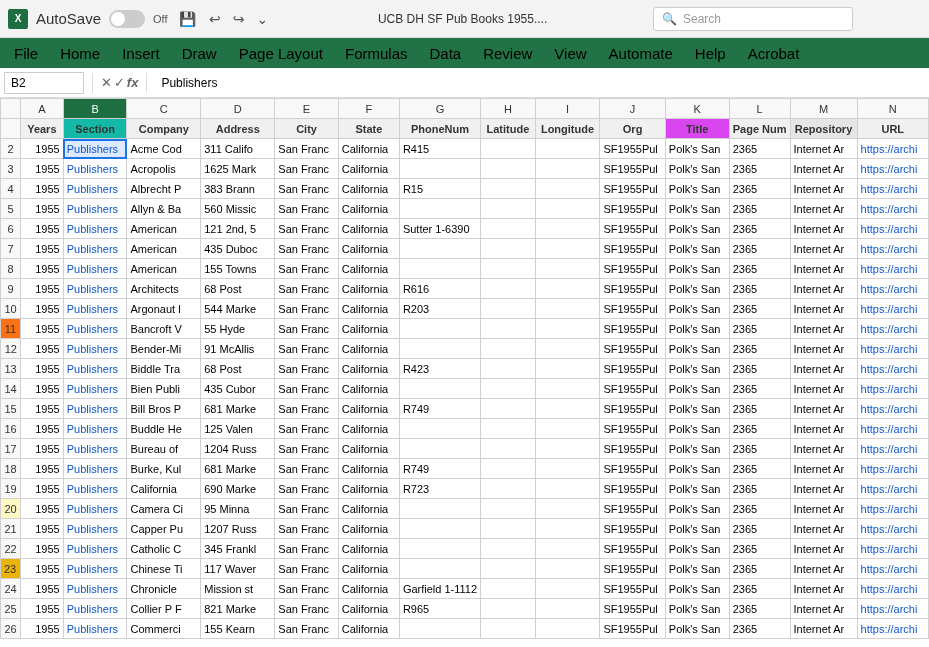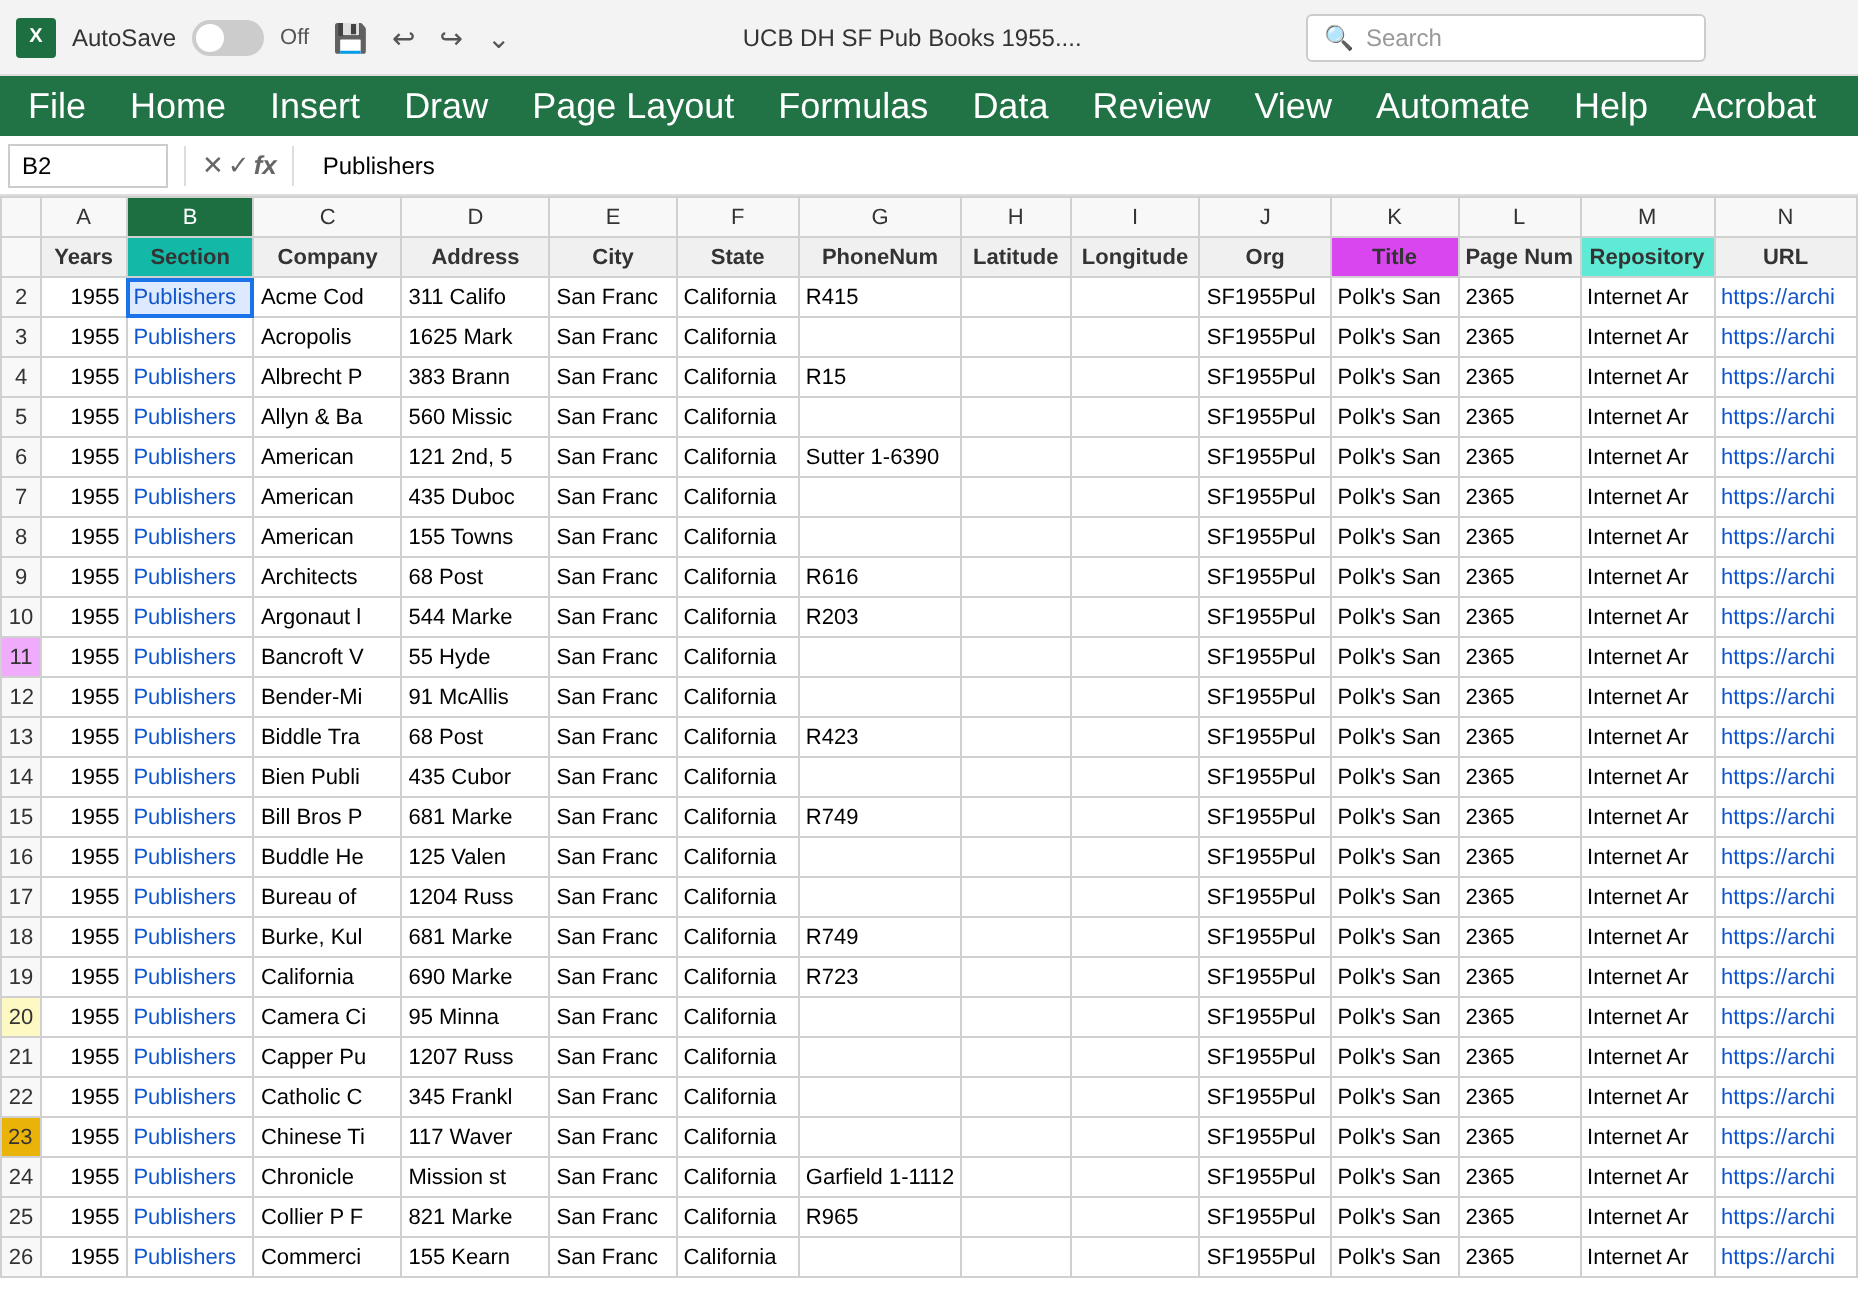--- a/index.html
+++ b/index.html
@@ -9,38 +9,38 @@
     .title-bar {
       height: 38px;
       background: #f3f3f3;
       display: flex;
       align-items: center;
       padding: 0 8px;
       border-bottom: 1px solid #ddd;
       gap: 8px;
     }
     .app-icon { width: 20px; height: 20px; background: #1d6f42; color: white; font-size: 10px; display: flex; align-items: center; justify-content: center; font-weight: bold; border-radius: 2px; }
-    .autosave-label { font-size: 12px; color: #333; }
+    .autosave-label { font-size: 15px; color: #333; }
     .toggle-switch { display: inline-flex; align-items: center; background: #ccc; border-radius: 10px; width: 36px; height: 18px; padding: 2px; cursor: pointer; }
     .toggle-knob { width: 14px; height: 14px; background: white; border-radius: 50%; }
     .title-center { flex: 1; text-align: center; font-size: 12px; color: #333; }
     .search-box { width: 200px; height: 24px; border: 1px solid #ccc; border-radius: 3px; padding: 0 8px; font-size: 12px; display: flex; align-items: center; background: white; color: #999; gap: 6px; }
     .toolbar-icons { display: flex; gap: 4px; align-items: center; }
     .icon-btn { font-size: 14px; cursor: pointer; color: #555; padding: 2px 4px; }
 
     
     .menu-bar {
       height: 30px;
       background: #217346;
       display: flex;
       align-items: center;
       padding: 0 4px;
       gap: 2px;
     }
-    .menu-item { color: #ffffff; padding: 4px 10px; font-size: 18px; cursor: pointer; border-radius: 2px; }
+    .menu-item { color: #000000; padding: 4px 10px; font-size: 15px; cursor: pointer; border-radius: 2px; }
 
     
     .formula-bar {
       height: 30px;
       display: flex;
       align-items: center;
       border-bottom: 1px solid #ddd;
       background: #fff;
       padding: 0 4px;
       gap: 4px;
@@ -148,21 +148,21 @@
           <th style="font-weight: bold; background: rgb(240, 240, 240);">Company</th>
           <th style="font-weight: bold; background: rgb(240, 240, 240);">Address</th>
           <th style="font-weight: bold; background: rgb(240, 240, 240);">City</th>
           <th style="font-weight: bold; background: rgb(240, 240, 240);">State</th>
           <th style="font-weight: bold; background: rgb(240, 240, 240);">PhoneNum</th>
           <th style="font-weight: bold; background: rgb(240, 240, 240);">Latitude</th>
           <th style="font-weight: bold; background: rgb(240, 240, 240);">Longitude</th>
           <th style="font-weight: bold; background: rgb(240, 240, 240);">Org</th>
           <th style="font-weight: bold; background: #d946ef;">Title</th>
           <th style="font-weight: bold; background: rgb(240, 240, 240);">Page Num</th>
-          <th style="font-weight: bold; background: #5eead4;">Repository</th>
+          <th style="font-weight: bold; background: #e5e5e5;">Repository</th>
           <th style="font-weight: bold; background: rgb(240, 240, 240);">URL</th>
         </tr>
         <tr>
           <td class="row-num" style="width: 20px; min-width: 20px; background: rgb(248, 248, 248); text-align: center;">2</td>
           <td style="text-align: right; color: rgb(0, 0, 0);">1955</td>
           <td style="color: rgb(17, 85, 204); background: rgb(220, 233, 255); outline: rgb(26, 115, 232) solid 2px; outline-offset: -2px;">Publishers</td>
           <td>Acme Cod</td>
           <td>311 Califo</td>
           <td>San Franc</td>
           <td>California</td>
@@ -305,21 +305,21 @@
           <td>R203</td>
           <td></td>
           <td></td>
           <td>SF1955Pul</td>
           <td>Polk's San</td>
           <td>2365</td>
           <td>Internet Ar</td>
           <td style="color: rgb(17, 85, 204);">https://archi</td>
         </tr>
         <tr>
-          <td class="row-num" style="width: 20px; min-width: 20px; background: #f0abfc; text-align: center;">11</td>
+          <td class="row-num" style="width: 20px; min-width: 20px; background: #f97316; text-align: center;">11</td>
           <td style="text-align: right; color: rgb(0, 0, 0);">1955</td>
           <td style="color: rgb(17, 85, 204);">Publishers</td>
           <td>Bancroft V</td>
           <td>55 Hyde</td>
           <td>San Franc</td>
           <td>California</td>
           <td></td>
           <td></td>
           <td></td>
           <td>SF1955Pul</td>

